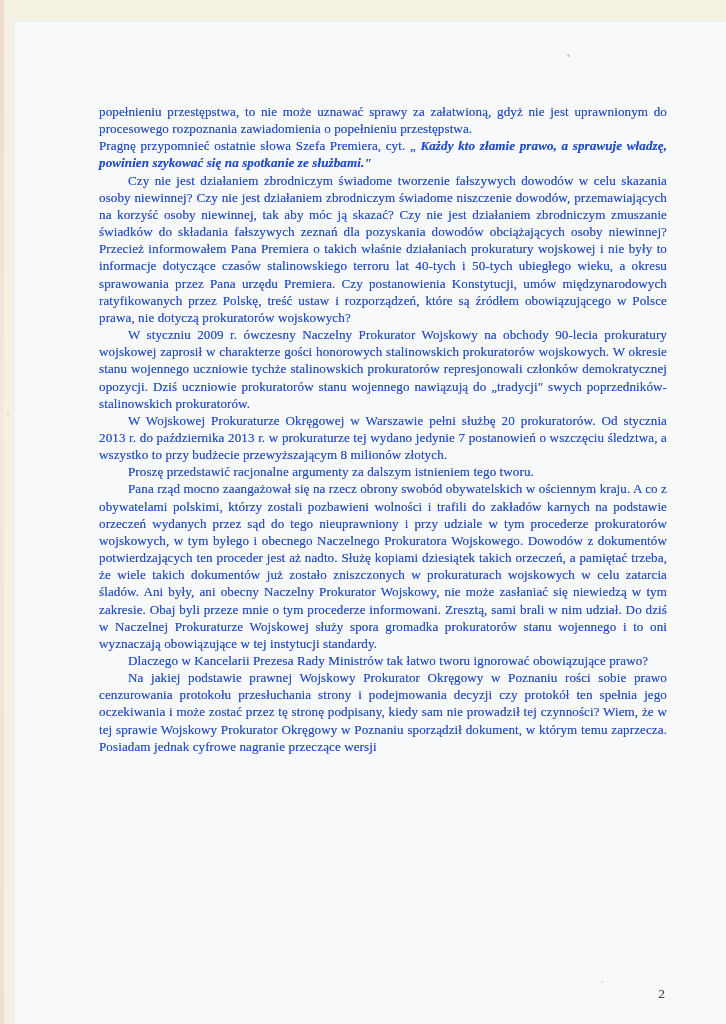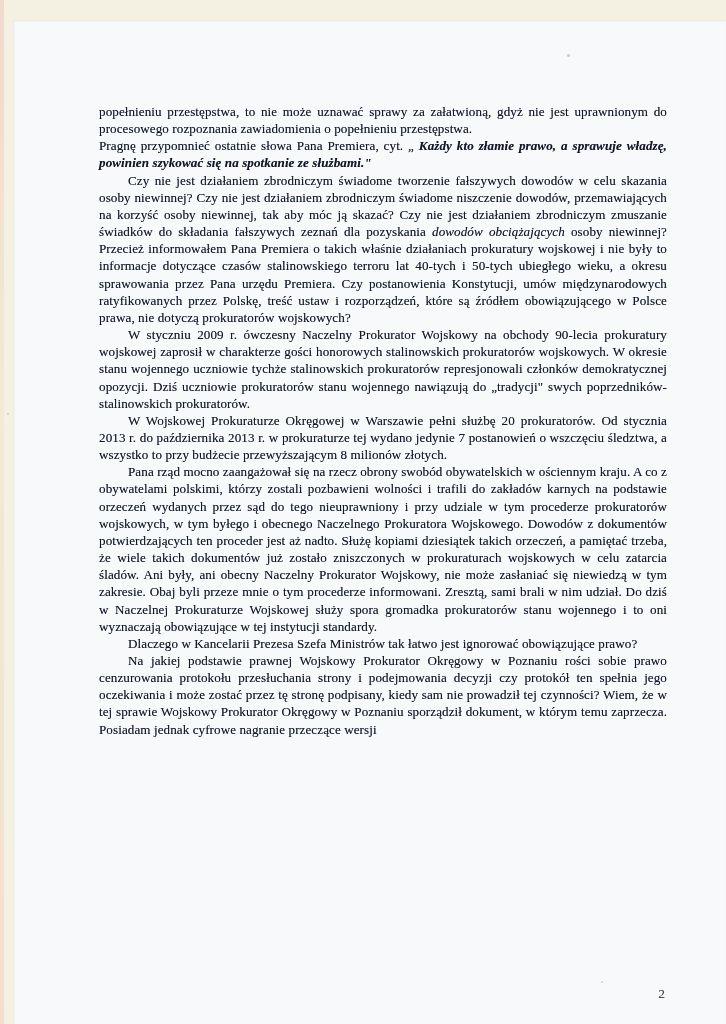--- a/index.html
+++ b/index.html
@@ -30,38 +30,37 @@
     background: #f8f9fb; 
     box-shadow: inset 1px 1px 2px rgba(180,180,170,0.25);
   }
   .text-block {
     position: absolute;
     left: 86px;   
     top: 83px;    
     width: 568px;
     font-size: 13.1px;
     line-height: 17.15px;
-    color: #0f172a;
+    color: #1d4ed8;
     text-align: justify;
     letter-spacing: 0.08px;
     text-shadow: 0 0 0.45px rgba(62,62,68,0.55); 
   }
   .para {
     margin: 0;
     text-indent: 29px;
   }
   .para.noindent {
     text-indent: 0;
   }
   .quote {
     font-weight: bold;
     font-style: italic;
   }
   .italic {
-    font-style: italic;
   }
   .page-number {
     position: absolute;
     left: 86px;
     top: 966px;   
     width: 566px;
     text-align: right;
     font-size: 13.5px;
     color: #4a4a50;
     text-shadow: 0 0 0.45px rgba(62,62,68,0.5);
@@ -79,35 +78,36 @@
 <body>
 
 <div class="edge-tint"></div>
 
 <div class="page">
 
   <div class="text-block">
 
     <p class="para noindent"><span>popełnieniu przestępstwa, to nie może uznawać sprawy za załatwioną, gdyż nie jest uprawnionym do procesowego rozpoznania zawiadomienia o popełnieniu przestępstwa.</span></p>
 
-    <p class="para noindent"><span>Pragnę przypomnieć ostatnie słowa Pana Premiera, cyt. „ </span><span class="quote">Każdy kto złamie prawo, a sprawuje władzę, powinien szykować się na spotkanie ze służbami."</span></p>
+    <p class="para noindent"><span>Pragnę przypomnieć ostatnie słowa Szefa Premiera, cyt. „ </span><span class="quote">Każdy kto złamie prawo, a sprawuje władzę, powinien szykować się na spotkanie ze służbami."</span></p>
 
 
 
     <p class="para"><span>Czy nie jest działaniem zbrodniczym świadome tworzenie fałszywych dowodów w celu skazania osoby niewinnej? Czy nie jest działaniem zbrodniczym świadome niszczenie dowodów, przemawiających na korzyść osoby niewinnej, tak aby móc ją skazać? Czy nie jest działaniem zbrodniczym zmuszanie świadków do składania fałszywych zeznań dla pozyskania </span><span class="italic">dowodów obciążających</span><span> osoby niewinnej? Przecież informowałem Pana Premiera o takich właśnie działaniach prokuratury wojskowej i nie były to informacje dotyczące czasów stalinowskiego terroru lat 40-tych i 50-tych ubiegłego wieku, a okresu sprawowania przez Pana urzędu Premiera. Czy postanowienia Konstytucji, umów międzynarodowych ratyfikowanych przez Polskę, treść ustaw i rozporządzeń, które są źródłem obowiązującego w Polsce prawa, nie dotyczą prokuratorów wojskowych?</span></p>
 
     <p class="para"><span>W styczniu 2009 r. ówczesny Naczelny Prokurator Wojskowy na obchody 90-lecia prokuratury wojskowej zaprosił w charakterze gości honorowych stalinowskich prokuratorów wojskowych. W okresie stanu wojennego uczniowie tychże stalinowskich prokuratorów represjonowali członków demokratycznej opozycji. Dziś uczniowie prokuratorów stanu wojennego nawiązują do „tradycji" swych poprzedników-stalinowskich prokuratorów.</span></p>
 
     <p class="para"><span>W Wojskowej Prokuraturze Okręgowej w Warszawie pełni służbę 20 prokuratorów. Od stycznia 2013 r. do października 2013 r. w prokuraturze tej wydano jedynie 7 postanowień o wszczęciu śledztwa, a wszystko to przy budżecie przewyższającym 8 milionów złotych.</span></p>
 
+    <p class="para"><span>Proszę przedstawić racjonalne argumenty za dalszym istnieniem tego tworu.</span></p>
 
     <p class="para"><span>Pana rząd mocno zaangażował się na rzecz obrony swobód obywatelskich w ościennym kraju. A co z obywatelami polskimi, którzy zostali pozbawieni wolności i trafili do zakładów karnych na podstawie orzeczeń wydanych przez sąd do tego nieuprawniony i przy udziale w tym procederze prokuratorów wojskowych, w tym byłego i obecnego Naczelnego Prokuratora Wojskowego. Dowodów z dokumentów potwierdzających ten proceder jest aż nadto. Służę kopiami dziesiątek takich orzeczeń, a pamiętać trzeba, że wiele takich dokumentów już zostało zniszczonych w prokuraturach wojskowych w celu zatarcia śladów. Ani były, ani obecny Naczelny Prokurator Wojskowy, nie może zasłaniać się niewiedzą w tym zakresie. Obaj byli przeze mnie o tym procederze informowani. Zresztą, sami brali w nim udział. Do dziś w Naczelnej Prokuraturze Wojskowej służy spora gromadka prokuratorów stanu wojennego i to oni wyznaczają obowiązujące w tej instytucji standardy.</span></p>
 
 
-    <p class="para"><span>Dlaczego w Kancelarii Prezesa Szefa Ministrów tak łatwo jest ignorować obowiązujące prawo?</span></p>
+    <p class="para"><span>Dlaczego w Kancelarii Prezesa Rady Ministrów tak łatwo tworu ignorować obowiązujące prawo?</span></p>
 
 
     <p class="para"><span>Na jakiej podstawie prawnej Wojskowy Prokurator Okręgowy w Poznaniu rości sobie prawo cenzurowania protokołu przesłuchania strony i podejmowania decyzji czy protokół ten spełnia jego oczekiwania i może zostać przez tę stronę podpisany, kiedy sam nie prowadził tej czynności? Wiem, że w tej sprawie Wojskowy Prokurator Okręgowy w Poznaniu sporządził dokument, w którym temu zaprzecza. Posiadam jednak cyfrowe nagranie przeczące wersji</span></p>
 
   </div>
 
   <div class="page-number">2</div>
 
 </div>
 

